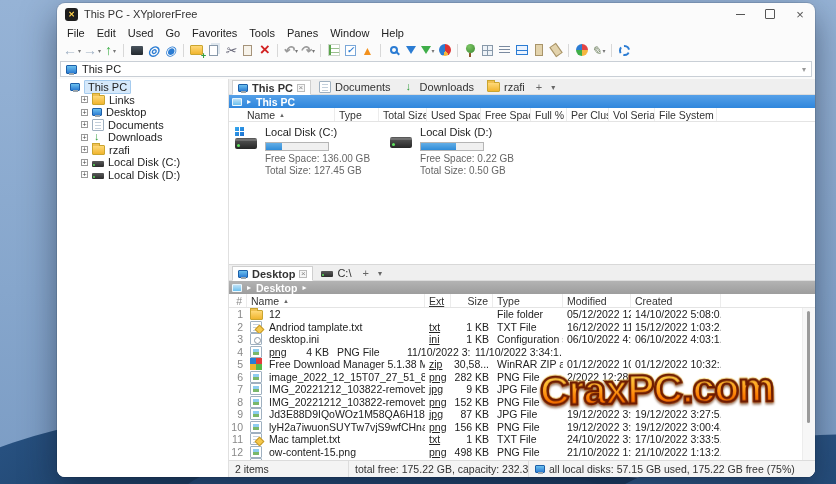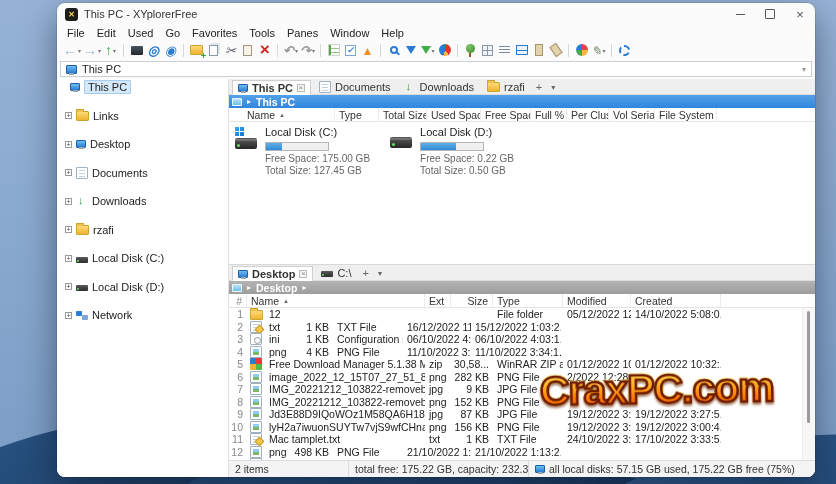--- a/index.html
+++ b/index.html
@@ -79,21 +79,21 @@
 
   
   .mic-pc{width:11px;height:9px;background:linear-gradient(#6cc0ee,#2b7cd3);border:1px solid #1c5fa8;border-radius:1px;position:relative;flex:none;}
   .mic-pc::after{content:"";position:absolute;left:2px;bottom:-2px;width:5px;height:2px;background:#9aa5ad;}
   .mic-pc.sm{width:10px;height:8px;}
 
   
   .content{flex:1;display:flex;min-height:0;}
   .treepanel{width:172px;flex:none;border-right:1px solid #e0e0e0;background:#fff;padding-top:2px;font-size:11px;color:#222;overflow:hidden;}
   .titem{height:12.5px;display:flex;align-items:center;gap:4px;padding-left:6px;white-space:nowrap;}
-  .titem.lvl1{padding-left:8px;margin-top:16px;}
+  .titem.lvl1{padding-left:24px;}
   .expander{width:7px;height:7px;border:1px solid #9a9a9a;background:#fff;flex:none;display:flex;align-items:center;justify-content:center;}
   .expander::before{content:"+";font-size:7px;line-height:1;color:#444;}
   .exp-spacer{width:7px;flex:none;}
   .tsel{background:#d6e9fb;border:1px solid #a5cbee;border-radius:1px;padding:0 3px;}
 
   
   .fic{width:12px;height:12px;position:relative;flex:none;}
   .fic-folder{width:13px;height:10px;background:linear-gradient(#ffd978,#f0b52f);border:1px solid #caa52f;border-radius:1px;margin-top:1px;}
   .fic-folder::before{content:"";position:absolute;top:-3px;left:-1px;width:6px;height:2px;background:#f0c050;border:1px solid #caa52f;border-bottom:none;}
   .fic-sheet,.fic-txt,.fic-ini,.fic-image{background:#fff;border:1px solid #9fb0c0;border-radius:1px;}
@@ -136,21 +136,21 @@
   .tc-total{width:48px;}
   .tc-used{width:54px;}
   .tc-free{width:50px;}
   .tc-full{width:36px;}
   .tc-clus{width:42px;}
   .tc-vol{width:46px;}
   .tc-fs{width:62px;}
   
   .bc-num{width:18px;justify-content:flex-end;color:#888;}
   .bc-name{width:178px;padding-left:4px;}
-  .bc-ext{width:26px;}
+  .bc-ext{width:26px;text-decoration:underline;}
   .bc-size{width:42px;justify-content:flex-end;}
   .bc-type{width:70px;}
   .bc-mod{width:68px;}
   .bc-cre{width:90px;}
   .bc-fill{flex:1;border-right:none;}
 
   
   .toppane{flex:1;display:flex;flex-direction:column;min-height:0;}
   .tp-body{flex:1;background:#fff;padding:4px 0 0 6px;display:flex;gap:20px;align-items:flex-start;}
   .dtile{display:flex;gap:6px;}
@@ -368,25 +368,20 @@
       </div>
       <div class="titem lvl1">
         <span class="expander"></span>
         <span class="fic fic-drive"></span>
         <span>Local Disk (C:)</span>
       </div>
       <div class="titem lvl1">
         <span class="expander"></span>
         <span class="fic fic-drive"></span>
         <span>Local Disk (D:)</span>
-      </div>
-      <div class="titem lvl1">
-        <span class="expander"></span>
-        <span class="fic fic-net"></span>
-        <span>Network</span>
       </div>
     </div>
 
     <div class="panescol">
 
       <div class="toppane">
         <div class="tabbar">
           <span class="tab active">
             <span class="mic-pc sm"></span>
             <span>This PC</span>
@@ -430,21 +425,21 @@
           <div class="dtile">
             <div class="dcol">
               <div class="win-badge"></div>
               <div class="hdd"></div>
             </div>
             <div class="dinfo">
               <div class="dname">Local Disk (C:)</div>
               <div class="dbar">
                   <div class="dfill" style="width: 25%;"></div>
                 </div>
-              <div>Free Space: 175.00 GB</div>
+              <div>Free Space: 136.00 GB</div>
               <div>Total Size: 127.45 GB</div>
             </div>
           </div>
           <div class="dtile">
             <div class="dcol">
               <div class="hdd" style="margin-top:10px;"></div>
             </div>
             <div class="dinfo">
               <div class="dname">Local Disk (D:)</div>
               <div class="dbar">
@@ -502,31 +497,33 @@
             <span class="fcell bc-size"></span>
             <span class="fcell bc-type">File folder</span>
             <span class="fcell bc-mod">05/12/2022 12:01:...</span>
             <span class="fcell bc-cre">14/10/2022 5:08:0...</span>
           </div>
           <div class="frow">
             <span class="fcell bc-num">2</span>
             <span class="fi-wrap">
                 <span class="fic fic-txt"></span>
               </span>
+            <span class="fcell bc-name" style="width:160px">Andriod tamplate.txt</span>
             <span class="fcell bc-ext">txt</span>
             <span class="fcell bc-size">1 KB</span>
             <span class="fcell bc-type">TXT File</span>
             <span class="fcell bc-mod">16/12/2022 11:15:...</span>
             <span class="fcell bc-cre">15/12/2022 1:03:2...</span>
           </div>
           <div class="frow">
             <span class="fcell bc-num">3</span>
             <span class="fi-wrap">
                 <span class="fic fic-ini"></span>
               </span>
+            <span class="fcell bc-name" style="width:160px">desktop.ini</span>
             <span class="fcell bc-ext">ini</span>
             <span class="fcell bc-size">1 KB</span>
             <span class="fcell bc-type">Configuration setti...</span>
             <span class="fcell bc-mod">06/10/2022 4:03:1...</span>
             <span class="fcell bc-cre">06/10/2022 4:03:1...</span>
           </div>
           <div class="frow">
             <span class="fcell bc-num">4</span>
             <span class="fi-wrap">
                 <span class="fic fic-image"></span>
@@ -619,20 +616,21 @@
             <span class="fcell bc-size">1 KB</span>
             <span class="fcell bc-type">TXT File</span>
             <span class="fcell bc-mod">24/10/2022 3:33:4...</span>
             <span class="fcell bc-cre">17/10/2022 3:33:5...</span>
           </div>
           <div class="frow">
             <span class="fcell bc-num">12</span>
             <span class="fi-wrap">
                 <span class="fic fic-image"></span>
               </span>
+            <span class="fcell bc-name" style="width:160px">ow-content-15.png</span>
             <span class="fcell bc-ext">png</span>
             <span class="fcell bc-size">498 KB</span>
             <span class="fcell bc-type">PNG File</span>
             <span class="fcell bc-mod">21/10/2022 1:13:2...</span>
             <span class="fcell bc-cre">21/10/2022 1:13:2...</span>
           </div>
           <div class="frow">
             <span class="fcell bc-num"></span>
             <span class="fi-wrap">
                 <span class="fic fic-image"></span>

